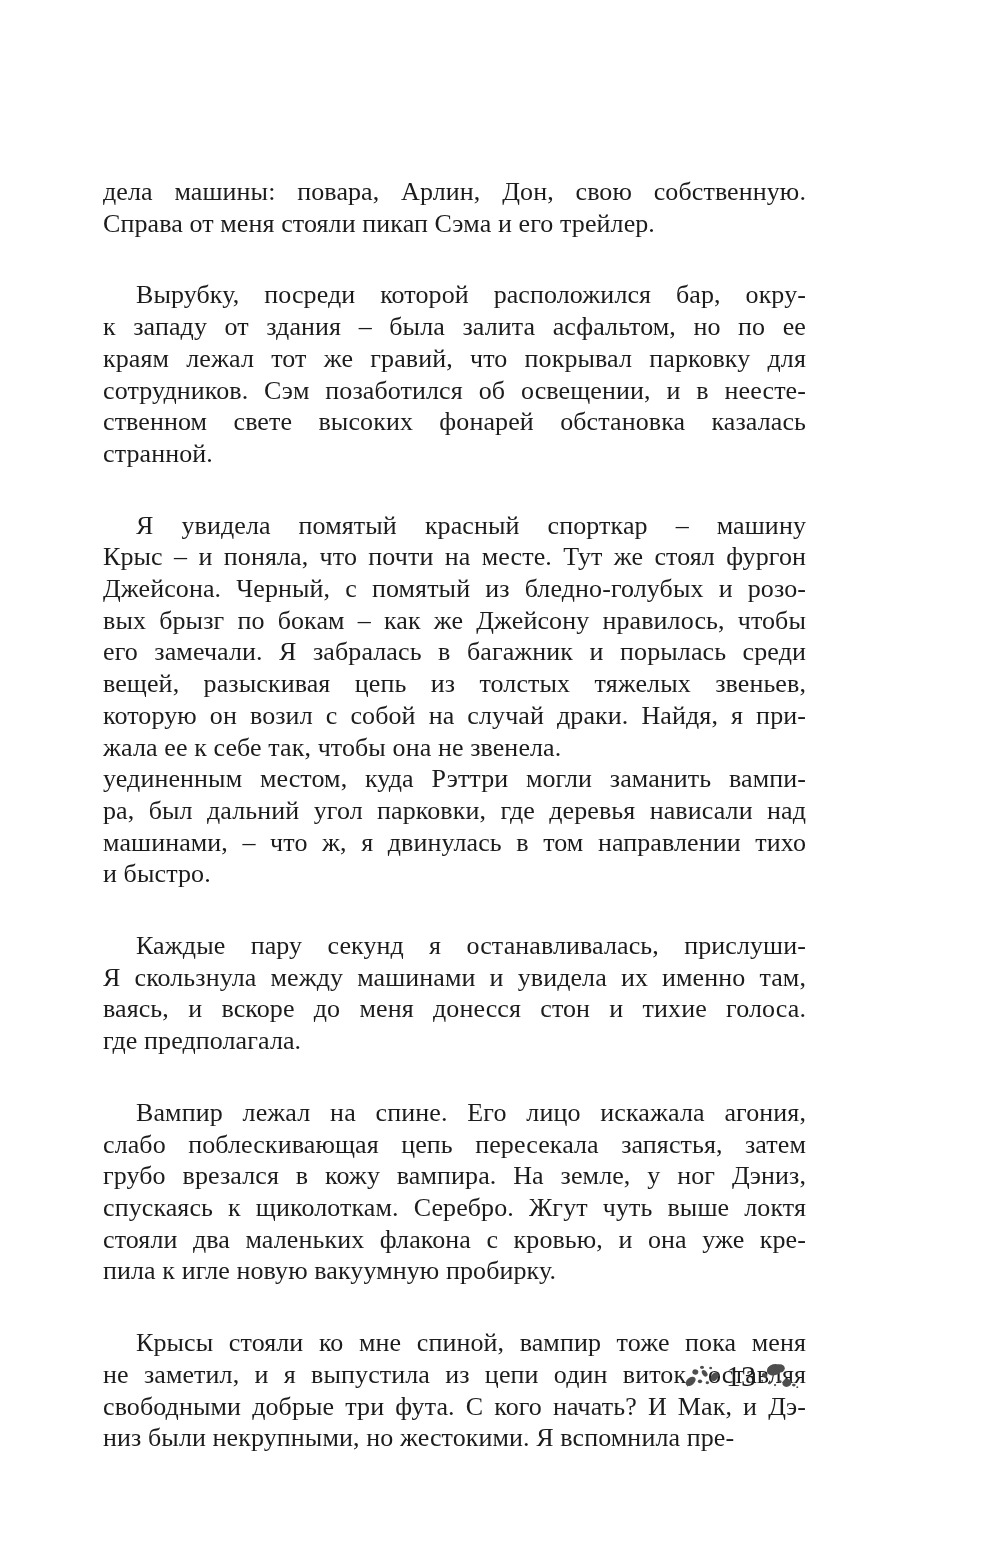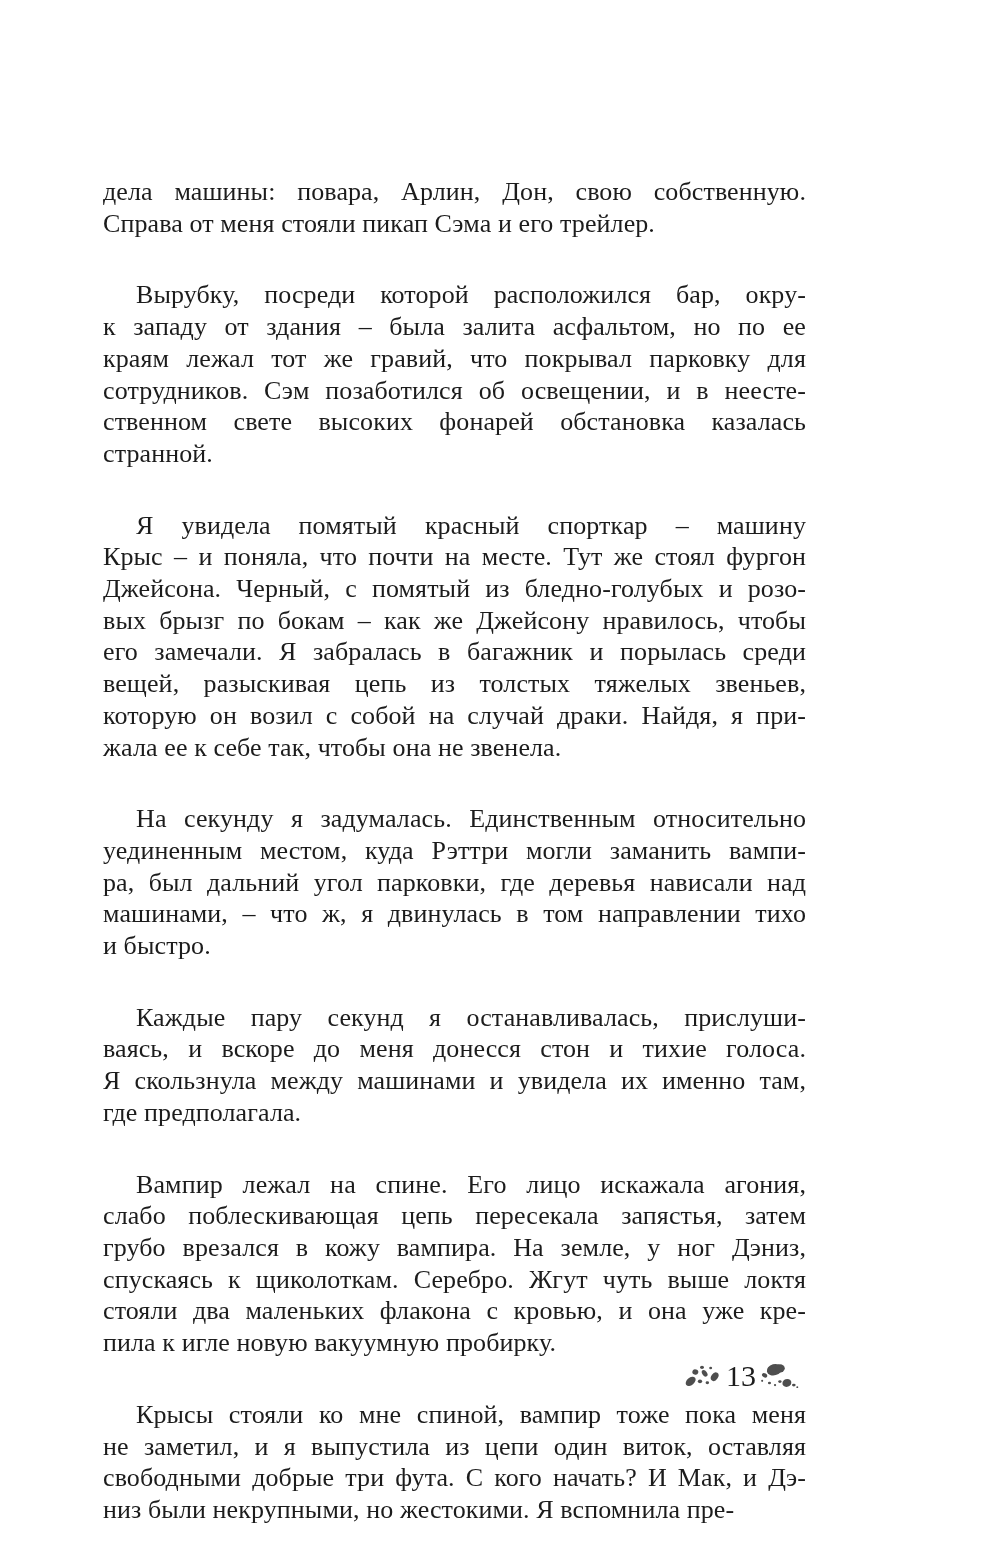--- a/index.html
+++ b/index.html
@@ -82,30 +82,29 @@
         <div class="line indent">Я увидела помятый красный спорткар – машину</div>
         <div class="line">Крыс – и поняла, что почти на месте. Тут же стоял фургон</div>
         <div class="line">Джейсона. Черный, с помятый из бледно-голубых и розо-</div>
         <div class="line">вых брызг по бокам – как же Джейсону нравилось, чтобы</div>
         <div class="line">его замечали. Я забралась в багажник и порылась среди</div>
         <div class="line">вещей, разыскивая цепь из толстых тяжелых звеньев,</div>
         <div class="line">которую он возил с собой на случай драки. Найдя, я при-</div>
         <div class="line last">жала ее к себе так, чтобы она не звенела.</div>
       </div>
       <div class="paragraph">
-        <div class="line indent">На секунду я задумалась. Единственным относительно</div>
         <div class="line">уединенным местом, куда Рэттри могли заманить вампи-</div>
         <div class="line">ра, был дальний угол парковки, где деревья нависали над</div>
         <div class="line">машинами, – что ж, я двинулась в том направлении тихо</div>
         <div class="line last">и быстро.</div>
       </div>
       <div class="paragraph">
         <div class="line indent">Каждые пару секунд я останавливалась, прислуши-</div>
+        <div class="line">Я скользнула между машинами и увидела их именно там,</div>
         <div class="line">ваясь, и вскоре до меня донесся стон и тихие голоса.</div>
-        <div class="line">Я скользнула между машинами и увидела их именно там,</div>
         <div class="line last">где предполагала.</div>
       </div>
       <div class="paragraph">
         <div class="line indent">Вампир лежал на спине. Его лицо искажала агония,</div>
         <div class="line">слабо поблескивающая цепь пересекала запястья, затем</div>
         <div class="line">грубо врезался в кожу вампира. На земле, у ног Дэниз,</div>
         <div class="line">спускаясь к щиколоткам. Серебро. Жгут чуть выше локтя</div>
         <div class="line">стояли два маленьких флакона с кровью, и она уже кре-</div>
         <div class="line last">пила к игле новую вакуумную пробирку.</div>
       </div>

